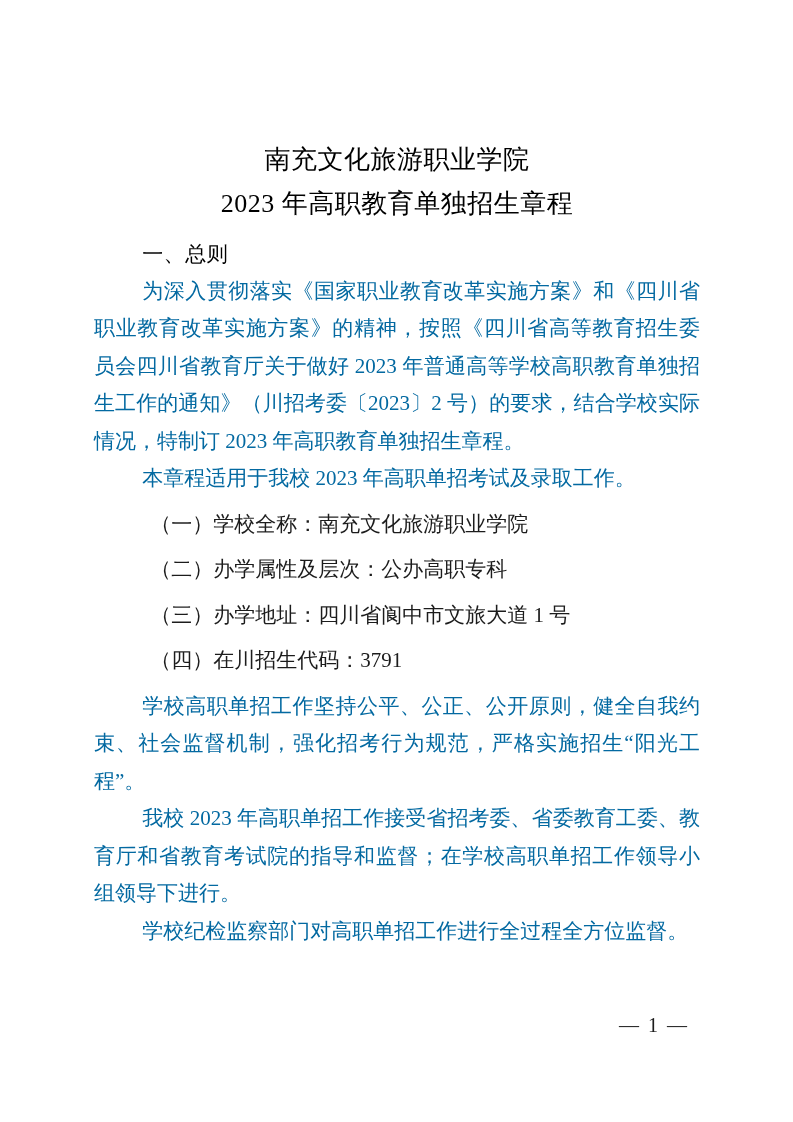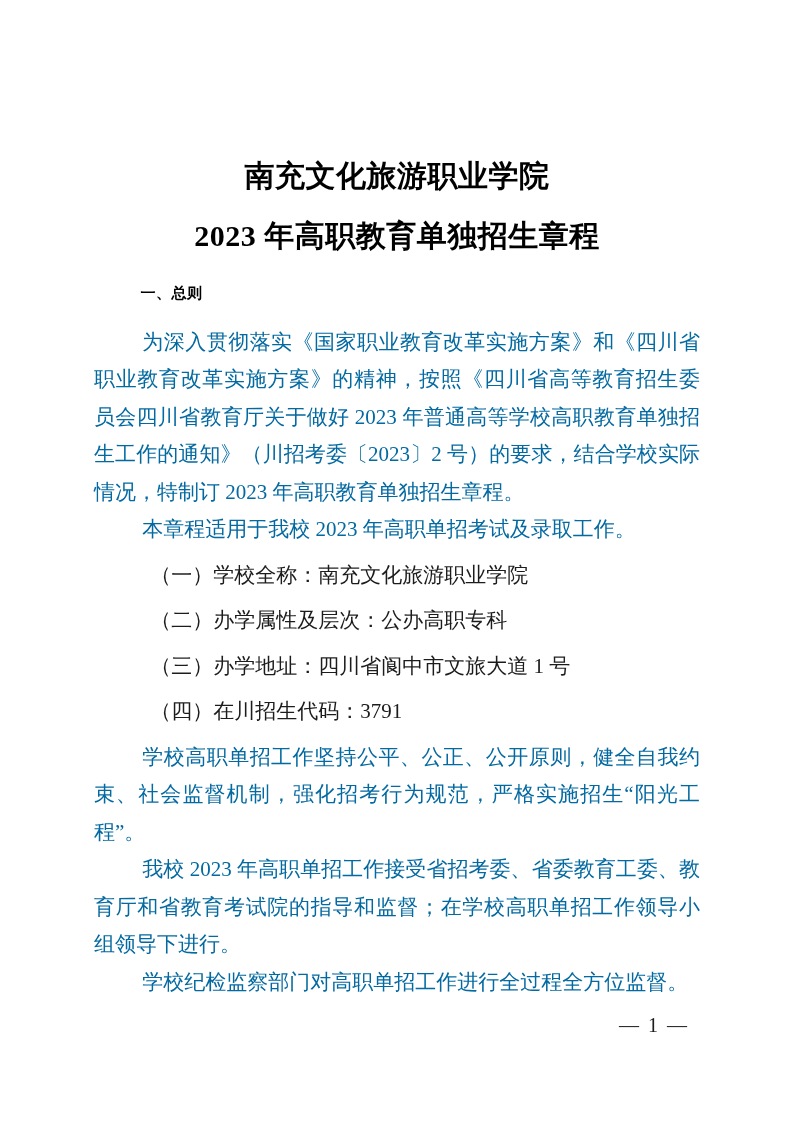--- a/index.html
+++ b/index.html
@@ -16,52 +16,52 @@
     font-family: "Liberation Serif", "DejaVu Serif", serif;
     overflow: hidden;
   }
   .content {
     position: absolute;
     left: 94px;
     top: 138px;
     width: 606px;
   }
   .doc-title {
-    font-size: 30px;
-    font-weight: 700;
+    font-size: 26px;
+    font-weight: 400;
     line-height: 44px;
     text-align: center;
     color: #000000;
     letter-spacing: 0.5px;
-    margin: 16px;
+    margin: 0;
   }
   .body-flow {
     margin-top: 9px;
   }
   .para {
     font-size: 21px;
     line-height: 37.5px;
     margin: 0;
     text-indent: 2.3em;
     text-align: justify;
     color: #0369a1;
   }
   .list-item {
     font-size: 21px;
     line-height: 37.5px;
     margin: 8px;
     text-indent: 2.3em;
     color: #1c1c1c;
   }
   .heading {
-    font-size: 15px;
+    font-size: 21px;
     line-height: 37.5px;
-    margin: 12px;
+    margin: 0;
     text-indent: 2.3em;
-    font-weight: 700;
+    font-weight: 400;
     color: #000000;
     font-family: "Liberation Sans", "DejaVu Sans", sans-serif;
     letter-spacing: 0.5px;
   }
   .footer-page-num {
     position: absolute;
     top: 1010px;
     right: 104px;
     font-size: 20px;
     line-height: 30px;

